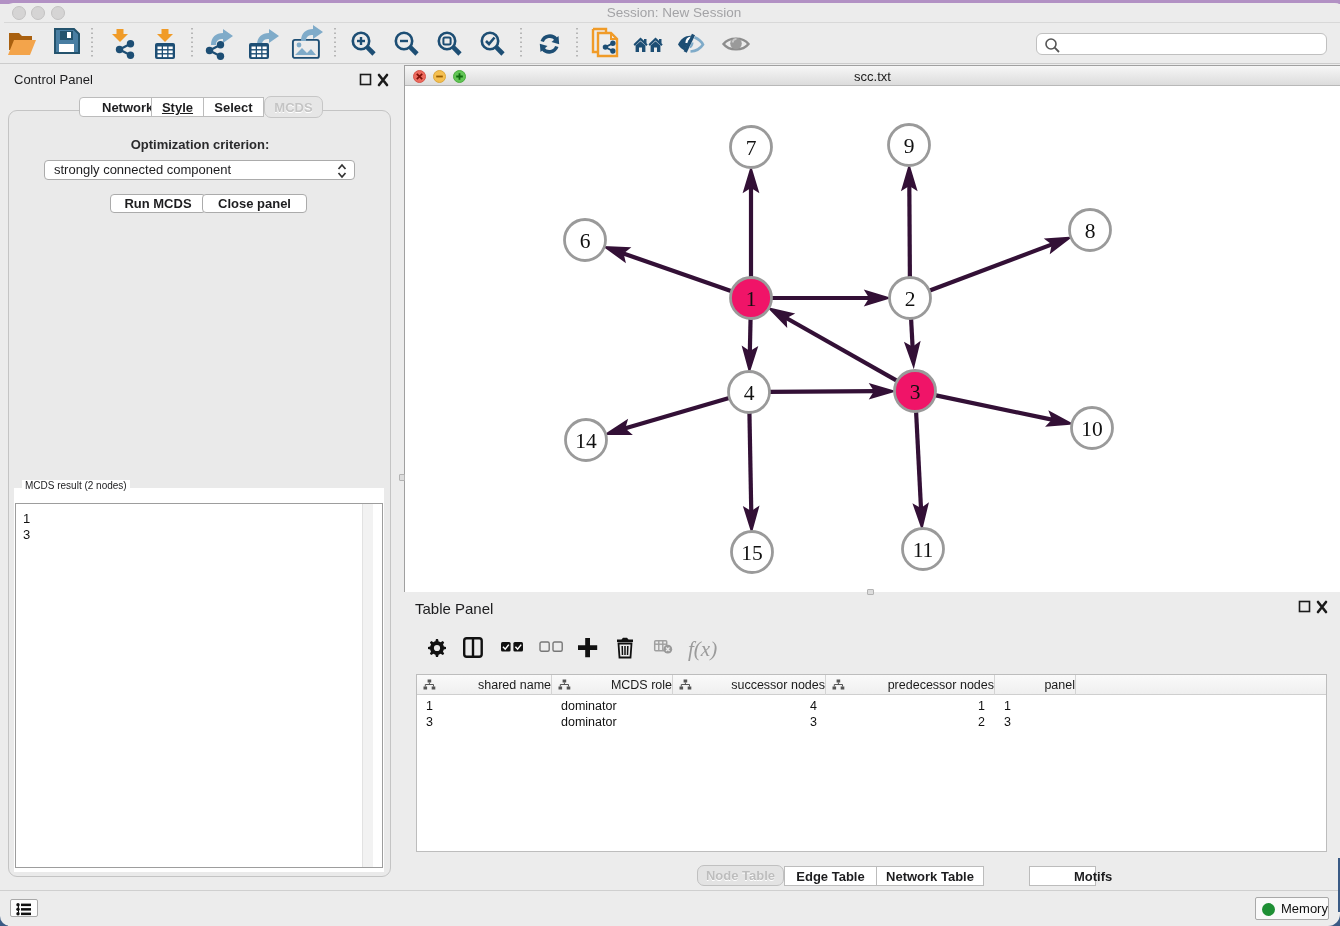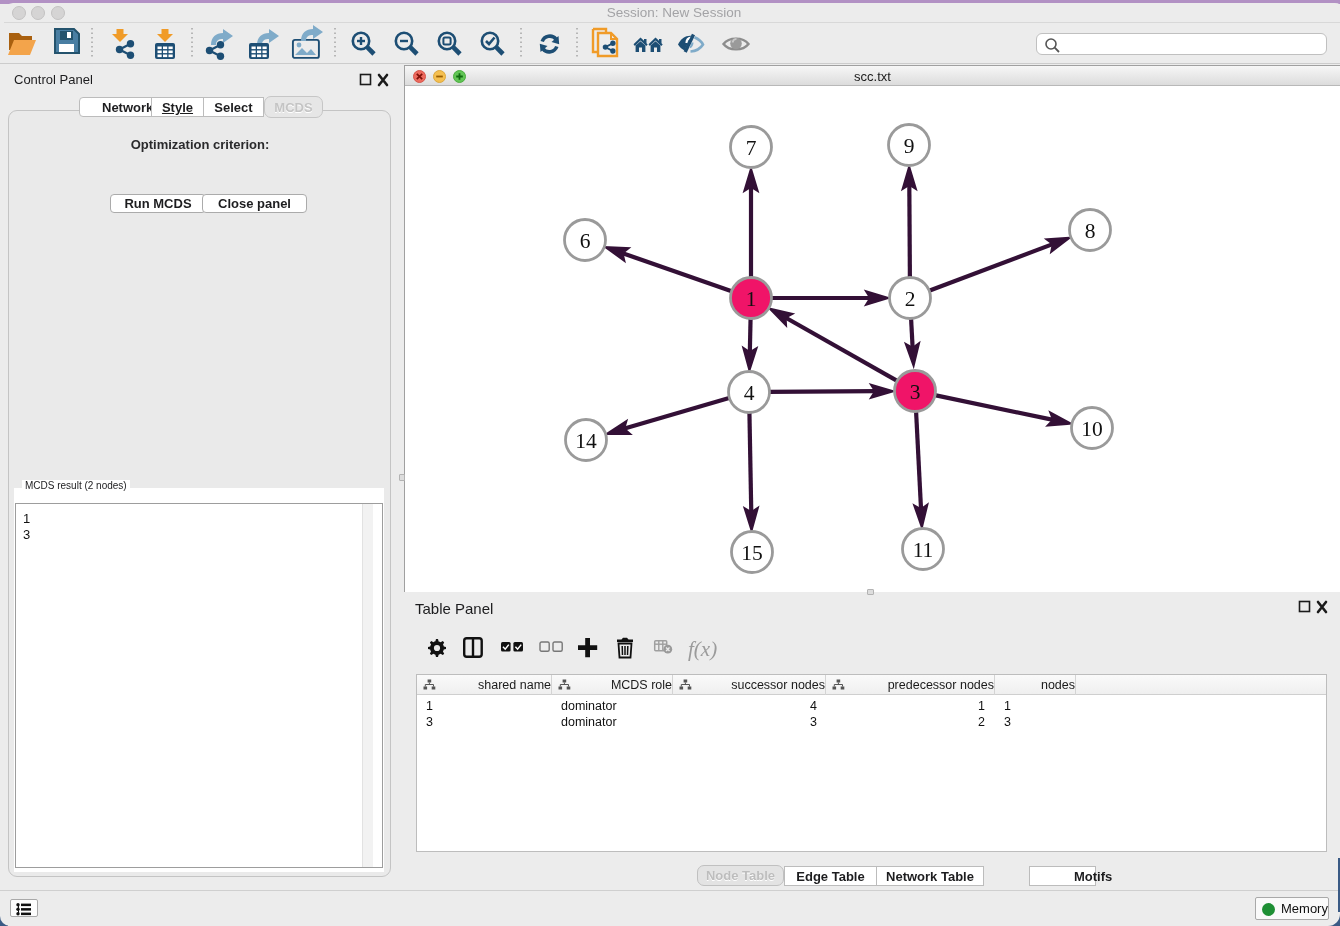--- a/index.html
+++ b/index.html
@@ -270,20 +270,24 @@
     <svg class="abs" style="left:358px;top:72px" width="34" height="16">
 <rect x="2.5" y="2.5" width="10" height="10" fill="none" stroke="#1b1b1b" stroke-width="1.6"></rect>
 <path d="M21,3 L29,13 M29,3 L21,13" stroke="#1b1b1b" stroke-width="2.6" stroke-linecap="round"></path>
 </svg>
   <div class="abs" id="cpbox"></div>
   <div class="tab" style="left:79px; width:73px; border-radius:4px 0 0 4px;padding-left:22px;">Network</div>
   <div class="tab" style="left:151px; width:53px;text-decoration:underline;">Style</div>
   <div class="tab" style="left:203px; width:61px;">Select</div>
   <div id="tabMCDS">MCDS</div>
   <div class="abs" id="optlabel">Optimization criterion:</div>
+  <div class="abs" id="dropdown">strongly connected component<svg style="position:absolute;right:7px;top:2px" width="10" height="16">
+<path d="M1.5,6 L5,2 L8.5,6" fill="none" stroke="#333" stroke-width="1.7"></path>
+        <path d="M1.5,10 L5,14 L8.5,10" fill="none" stroke="#333" stroke-width="1.7"></path>
+      </svg></div>
   <div class="btn" style="left:93px; width:96px;margin-left:17px;">Run MCDS</div>
   <div class="btn" style="left:202px; width:105px;">Close panel</div>
   <div class="abs" id="fieldwrap"></div>
   <div class="abs" id="fieldset"></div>
   <div class="abs" id="fsscroll"></div>
   <div class="abs" id="fslegend">MCDS result (2 nodes)</div>
   <div class="abs" id="fsvals">1<br>3</div>
 
   <div class="abs" id="netwin">
     <div id="nettitle">
@@ -427,21 +431,21 @@
 <rect x="0.5" y="7.5" width="3.6" height="3" fill="#555"></rect>
 <rect x="8.7" y="7.5" width="3.6" height="3" fill="#555"></rect>
 <path d="M6.4,3.5 L6.4,5.5 M2.3,7.5 L2.3,5.5 L10.5,5.5 L10.5,7.5" stroke="#555" stroke-width="1" fill="none"></path>
 </svg>successor nodes</div>
 <div class="hcell" style="left:409px;width:169px;"><svg width="13" height="12" style="position:absolute;left:6px;top:4px">
 <rect x="4.6" y="0.5" width="3.6" height="3" fill="#555"></rect>
 <rect x="0.5" y="7.5" width="3.6" height="3" fill="#555"></rect>
 <rect x="8.7" y="7.5" width="3.6" height="3" fill="#555"></rect>
 <path d="M6.4,3.5 L6.4,5.5 M2.3,7.5 L2.3,5.5 L10.5,5.5 L10.5,7.5" stroke="#555" stroke-width="1" fill="none"></path>
 </svg>predecessor nodes</div>
-<div class="hcell" style="left:578px;width:81px;">nodes</div>
+<div class="hcell" style="left:578px;width:81px;">panel</div>
 </div>
 <div class="tcell" style="left:9px;top:24px;">1</div>
       <div class="tcell" style="left:144px;top:24px;">dominator</div>
       <div class="tcell" style="left:256px;top:24px;width:144px;text-align:right;">4</div>
       <div class="tcell" style="left:409px;top:24px;width:159px;text-align:right;">1</div>
       <div class="tcell" style="left:587px;top:24px;">1</div>
       <div class="tcell" style="left:9px;top:40px;">3</div>
       <div class="tcell" style="left:144px;top:40px;">dominator</div>
       <div class="tcell" style="left:256px;top:40px;width:144px;text-align:right;">3</div>
       <div class="tcell" style="left:409px;top:40px;width:159px;text-align:right;">2</div>

